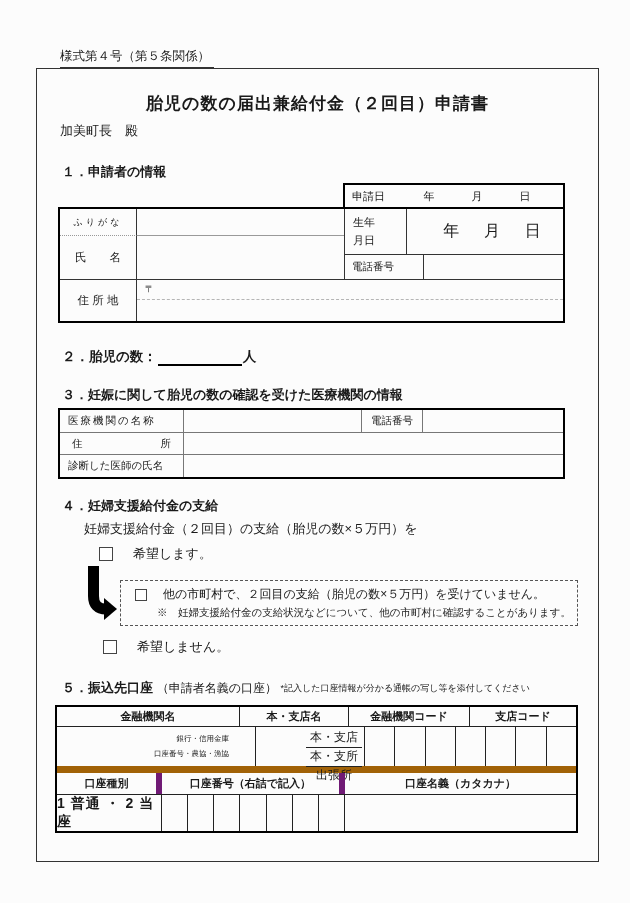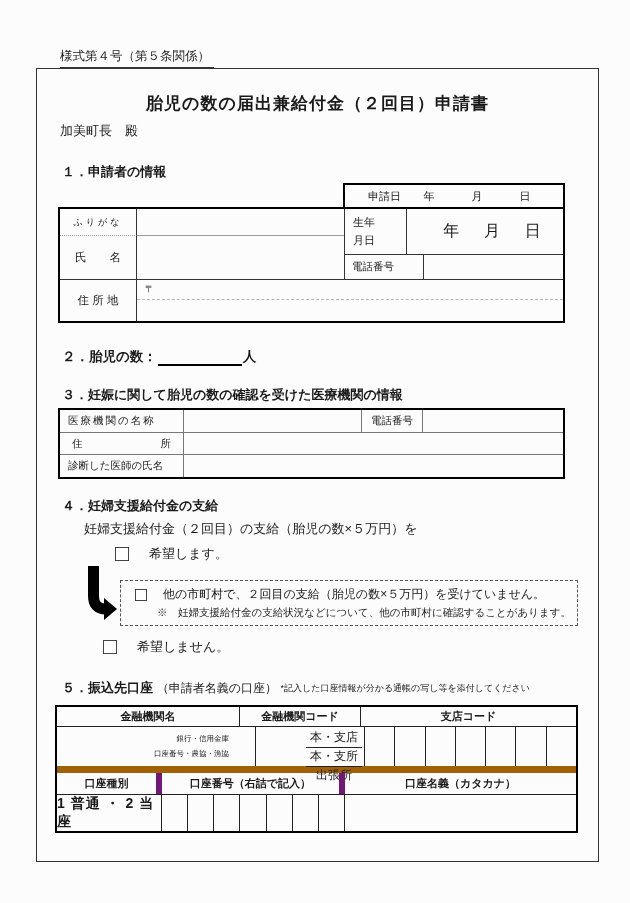--- a/index.html
+++ b/index.html
@@ -29,21 +29,21 @@
   .h3 { left:62px; top:386px; }
   .h4 { left:62px; top:497px; }
   .h5 { left:62px; top:679px; }
 
   
   .appdate-box {
     left:343px; top:183px; width:222px; height:24px;
     border:2px solid #000; border-bottom:none;
     display:flex; align-items:center; font-size:11px;
   }
-  .appdate-box .lab { padding-left:23px; width:60px; }
+  .appdate-box .lab { padding-left:7px; width:60px; }
   .date-units { flex:1; display:flex; justify-content:space-around; padding:0 14px 0 0; }
 
   .app-table { left:58px; top:207px; width:507px; height:116px; border:2px solid #000; display:flex; flex-direction:column; background:#fff0; }
   .app-top { display:flex; height:70px; }
   .app-left { width:285px; display:flex; flex-direction:column; border-right:1px solid #333; }
   .furigana-row { height:27px; display:flex; }
   .furigana-row .lbl {
     width:77px; border-right:1px solid #333; border-bottom:1px dotted #999;
     font-size:9px; letter-spacing:3px; display:flex; align-items:center; justify-content:center;
   }
@@ -76,21 +76,21 @@
   .med-lbl { width:124px; border-right:1px solid #777; font-size:10.5px; display:flex; align-items:center; padding:0 8px; }
   .med-lbl.spread { letter-spacing:2px; }
   .med-lbl.between { justify-content:space-between; padding:0 12px; letter-spacing:0; }
   .med-val { flex:1; }
   .med-phone-lbl { width:62px; border-left:1px solid #777; border-right:1px solid #777; font-size:10.5px; display:flex; align-items:center; justify-content:center; }
   .med-phone-val { width:140px; }
 
   
   .s4-lead { left:84px; top:520px; font-size:13px; }
   .chk-line { display:flex; align-items:center; gap:20px; font-size:13px; }
-  .chk-yes { left:115px; top:545px; }
+  .chk-yes { left:99px; top:545px; }
   .chk-no  { left:103px; top:638px; }
   .checkbox { width:14px; height:14px; border:1.5px solid #444; background:#fff; flex:0 0 auto; }
   .arrow-wrap { left:85px; top:566px; width:32px; height:54px; }
   .decl-box {
     left:120px; top:580px; width:458px; height:46px;
     border:1.2px dashed #555; display:flex; flex-direction:column; justify-content:center; gap:3px; padding:2px 6px;
   }
   .decl-line1 { display:flex; align-items:center; gap:16px; font-size:12px; padding-left:8px; }
   .decl-line1 .checkbox { width:12px; height:12px; }
   .decl-line2 { font-size:10.5px; padding-left:30px; color:#222; }
@@ -244,20 +244,21 @@
 
   <div class="abs sec-heading h5">
     <span>５．振込先口座</span>
     <span class="sub">（申請者名義の口座）</span>
     <span class="note">*記入した口座情報が分かる通帳の写し等を添付してください</span>
   </div>
 
   <div class="abs bank-table">
     <div class="bk-row bk-row1">
       <div class="bk-c1">金融機関名</div>
+      <div class="bk-c2">本・支店名</div>
       <div class="bk-c3">金融機関コード</div>
       <div class="bk-c4">支店コード</div>
     </div>
     <div class="bk-row bk-row2">
       <div class="bk-c1 bk-inst">
         <span>銀行・信用金庫</span>
         <span>口座番号・農協・漁協</span>
       </div>
       <div class="bk-c2 bk-branch">
         <span class="u">本・支店</span>

